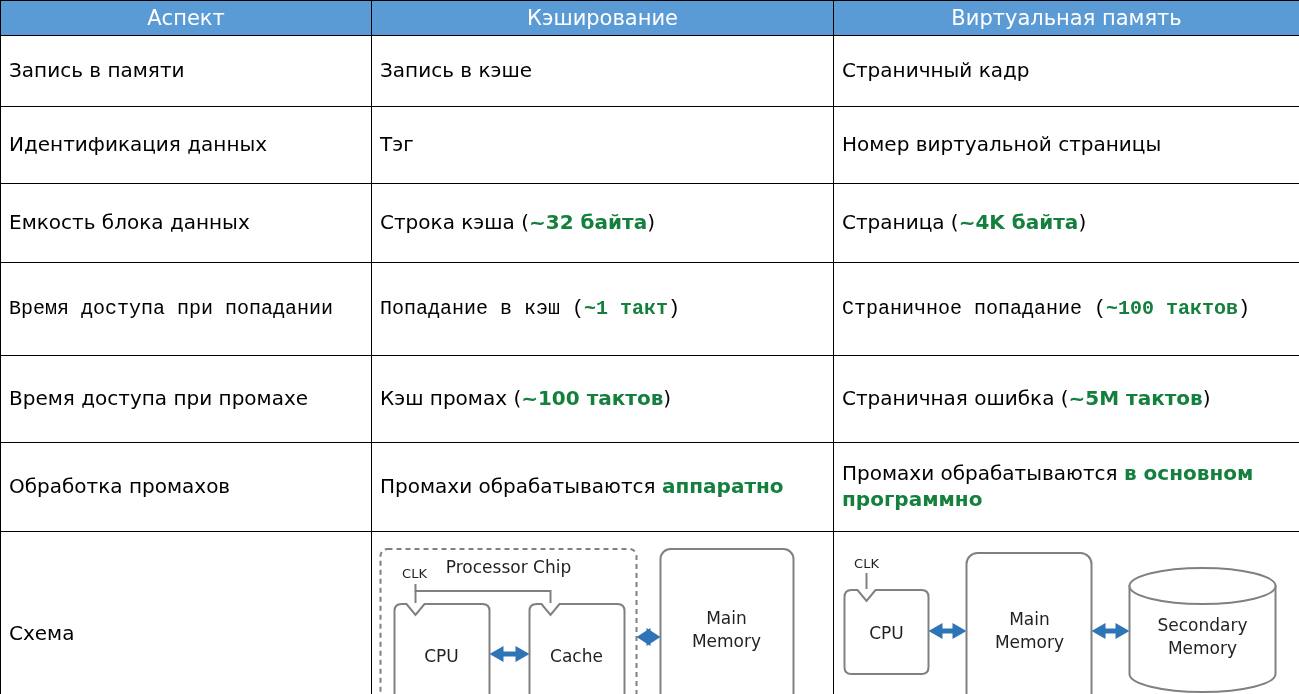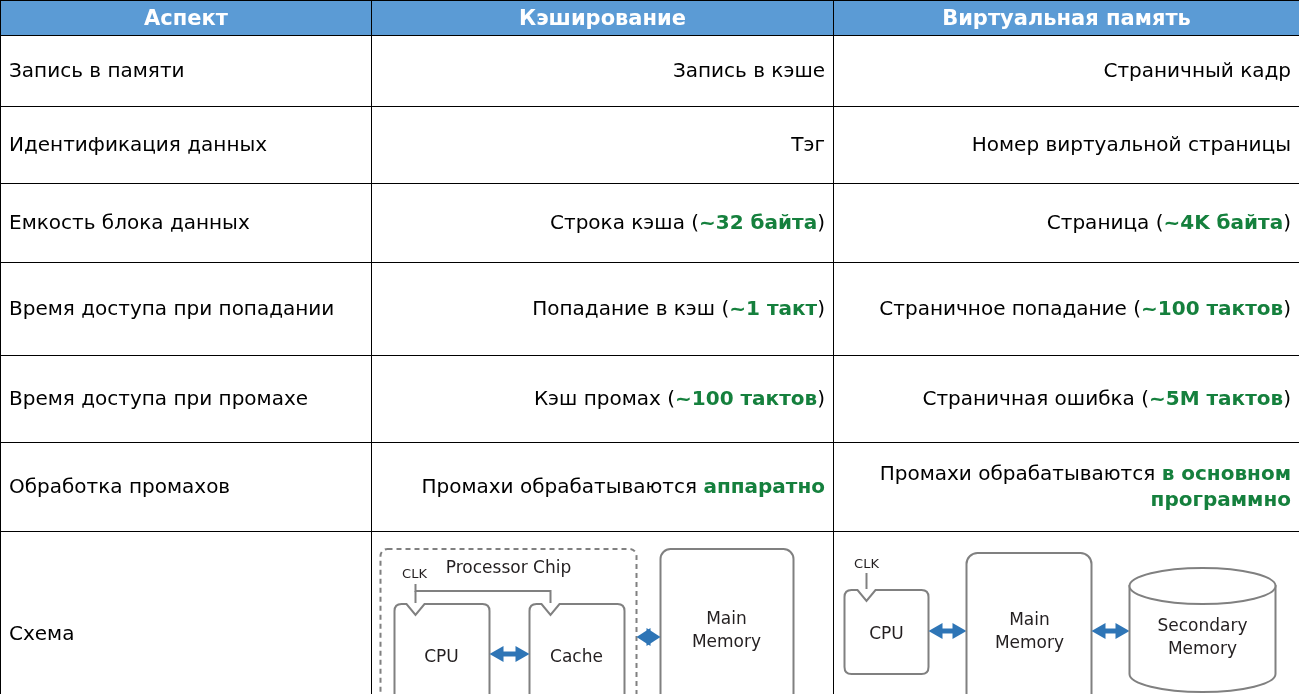--- a/index.html
+++ b/index.html
@@ -38,42 +38,42 @@
     vertical-align: middle;
     font-size: 20px;
     color: #000000;
     line-height: 1.28;
   }
 
   table.cmp thead th {
     background: #5B9BD5;
     color: #ffffff;
     text-align: center;
-    font-weight: bold;
+    font-weight: normal;
     font-size: 21px;
     height: 34px;
     padding: 0 2px;
     border-top: 1px solid #000000;
     border-bottom: 1px solid #000000;
   }
 
   td.label-cell { text-align: left; }
-  td.val-cell   { text-align: right; }
+  td.val-cell   { text-align: left; }
 
   .hl {
     color: #15803d;
     font-weight: bold;
   }
 
   
   tr.r1 td { height: 54px; }
   tr.r2 td { height: 60px; }
   tr.r3 td { height: 62px; margin-left: 16px; }
   tr.r4 td { height: 58px; }
-  tr.r5 td { height: 76px; }
+  tr.r5 td { height: 76px; font-family: Liberation Mono, monospace; }
   tr.r6 td { height: 70px; }
   tr.r7 td { height: 72px; }
   tr.r8 td { height: 188px; vertical-align: middle; }
 
   tr.r8 td.diagram-cell { padding: 0; }
 
   
   .diagram-svg {
     display: block;
     width: 100%;

